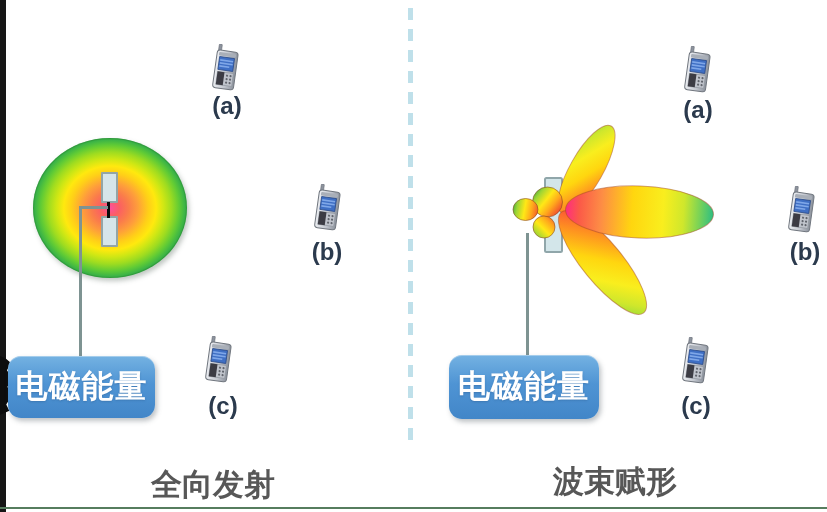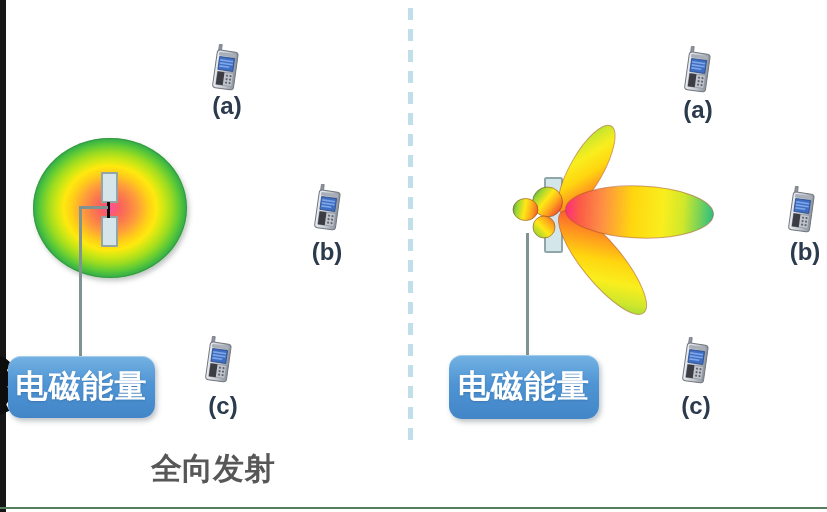--- a/index.html
+++ b/index.html
@@ -43,21 +43,21 @@
     display:flex;align-items:center;justify-content:center;
     color:#ffffff;font-weight:bold;font-size:32px;letter-spacing:1px;
     text-shadow:0 1px 2px rgba(40,80,130,.35);
   }
   .energy-left{left:8px;top:356px;}
   .energy-right{left:449px;top:355px;width:150px;height:64px;}
   
   .dev-label{width:64px;height:30px;text-align:center;font-size:24px;font-weight:bold;color:#2b3a4d;}
   
   .caption{width:200px;height:36px;text-align:center;font-size:31px;font-weight:bold;color:#575757;}
-  .caption-left{left:113px;top:448px;}
+  .caption-left{left:113px;top:464px;}
   .caption-right{left:515px;top:461px;}
   .phone{width:32px;height:50px;}
 </style>
 </head>
 <body>
 
 <div id="stage">
 
   <svg width="0" height="0" style="position:absolute" aria-hidden="true">
     <defs>
@@ -178,20 +178,21 @@
     <ellipse cx="586.5" cy="169.5" rx="50" ry="16.5" fill="url(#gUp)" stroke="#a34a22" stroke-opacity="0.5" transform="rotate(-60.5 586.5 169.5)"></ellipse>
     <ellipse cx="602.5" cy="262.5" rx="65" ry="20" fill="url(#gDown)" stroke="#a34a22" stroke-opacity="0.5" transform="rotate(50.7 602.5 262.5)"></ellipse>
     <ellipse cx="639.5" cy="212" rx="74" ry="26" fill="url(#gMain)" stroke="#a34a22" stroke-opacity="0.5" transform="rotate(2 639.5 212)"></ellipse>
     <ellipse cx="547.5" cy="202" rx="15" ry="15" fill="url(#gBlobMid)" stroke="#8a4a22" stroke-opacity="0.6"></ellipse>
     <ellipse cx="525.5" cy="209.5" rx="12.5" ry="11" fill="url(#gBlobLeft)" stroke="#8a4a22" stroke-opacity="0.6"></ellipse>
     <ellipse cx="544" cy="227" rx="11" ry="11" fill="url(#gBlobBot)" stroke="#8a4a22" stroke-opacity="0.6"></ellipse>
   </svg>
 
   <div class="abs line callout-v-right"></div>
   <div class="abs energy-box energy-right">电磁能量</div>
+  <div class="abs caption caption-right">波束赋形</div>
 
   <div class="abs phone" style="left:682px;top:46px">
     <svg width="32" height="50">
         <use href="#phone-sym"></use>
       </svg></div>
   <div class="abs dev-label" style="left:666px;top:96px">(a)</div>
 
   <div class="abs phone" style="left:786px;top:186px">
     <svg width="32" height="50">
         <use href="#phone-sym"></use>

